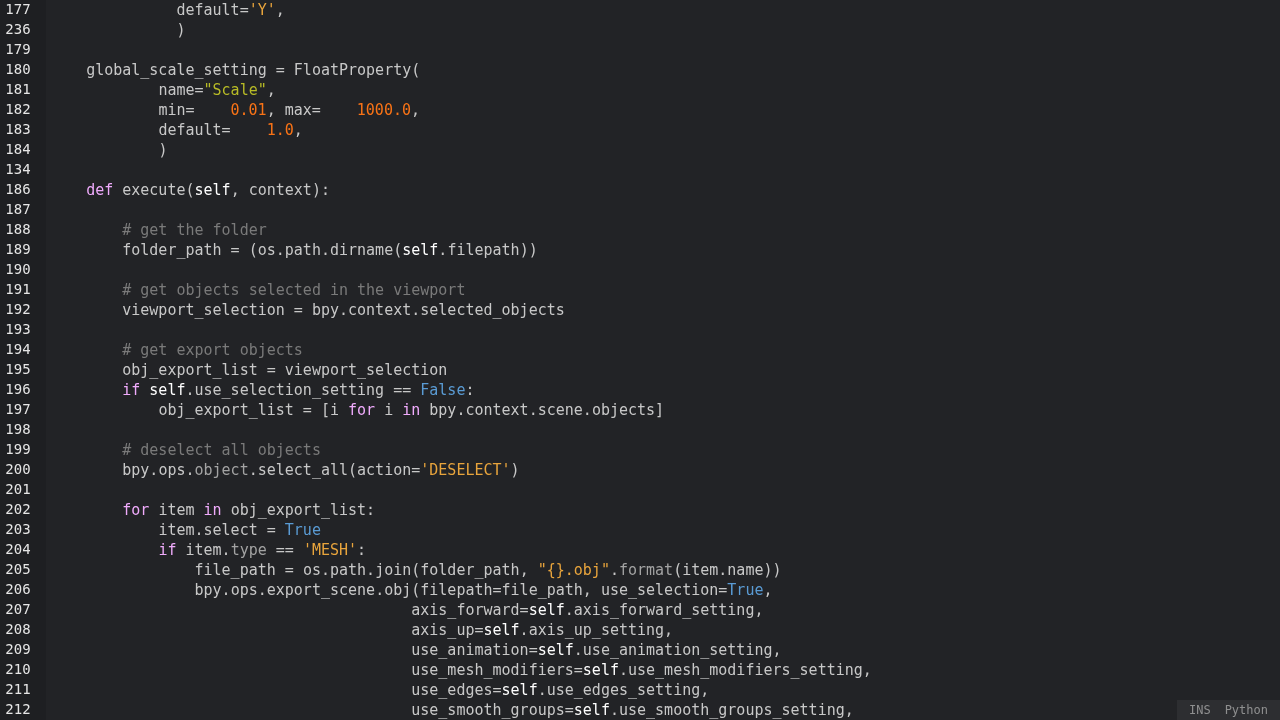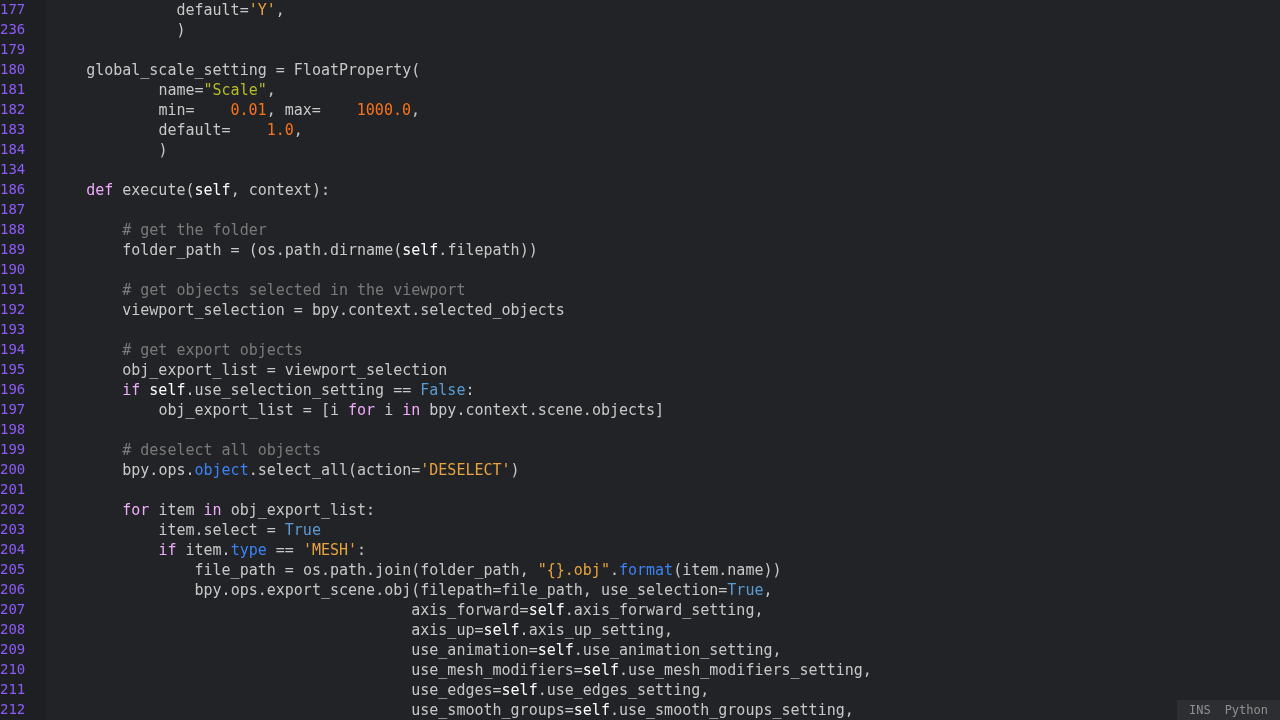--- a/index.html
+++ b/index.html
@@ -16,22 +16,22 @@
   .editor {
     display: flex;
     width: 100%;
     height: 100%;
     padding-top: 0;
   }
   .gutter {
     width: 46px;
     flex: 0 0 46px;
     background: #1e1f22;
-    color: #8b5cf6;
-    text-align: left;
+    color: #e5e5e5;
+    text-align: center;
     padding-right: 10px;
     user-select: none;
     font-size: 14px;
   }
   .gutter div { height: 20px; }
   .code {
     flex: 1;
     background: #222326;
     padding-left: 4px;
     white-space: pre;
@@ -40,21 +40,21 @@
   .kw   { color: #f0abfc; margin-top: 8px; }
   .func { color: #c8c8c8; }
   .name { color: #c8c8c8; }
   .param{ color: #c8c8c8; }
   .punc { color: #c8c8c8; }
   .str  { color: #b8bb26; }
   .str2 { color: #e8a43c; }       
   .num  { color: #f97316; margin-left: 36px; }
   .bool { color: #5a9bd4; }
   .comment { color: #7a7a7a; }
-  .attr { color: #3b82f6; }       
+  .attr { color: #a3a3a3; }       
   .self { color: #ffffff; }
   .op   { color: #c8c8c8; }
   .statusbar {
     position: absolute;
     right: 0; bottom: 0;
     height: 20px;
     background: #2d2e31;
     color: #a0a0a0;
     font-size: 12px;
     display: flex;

